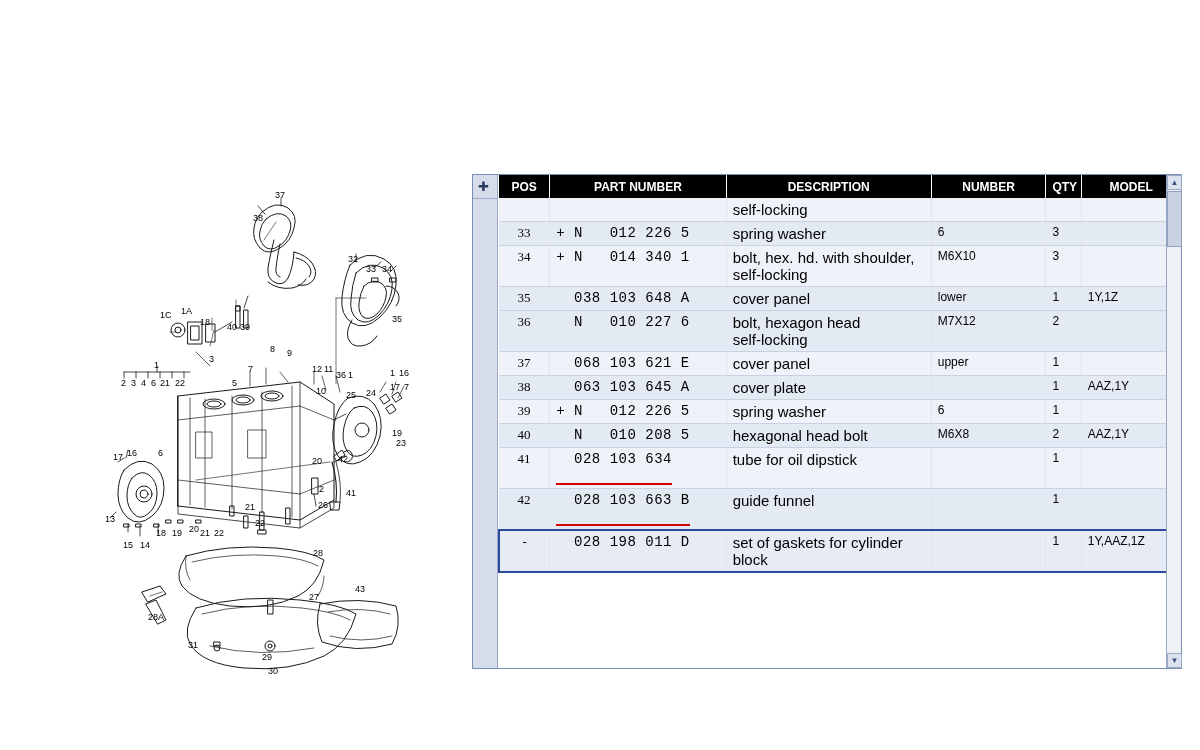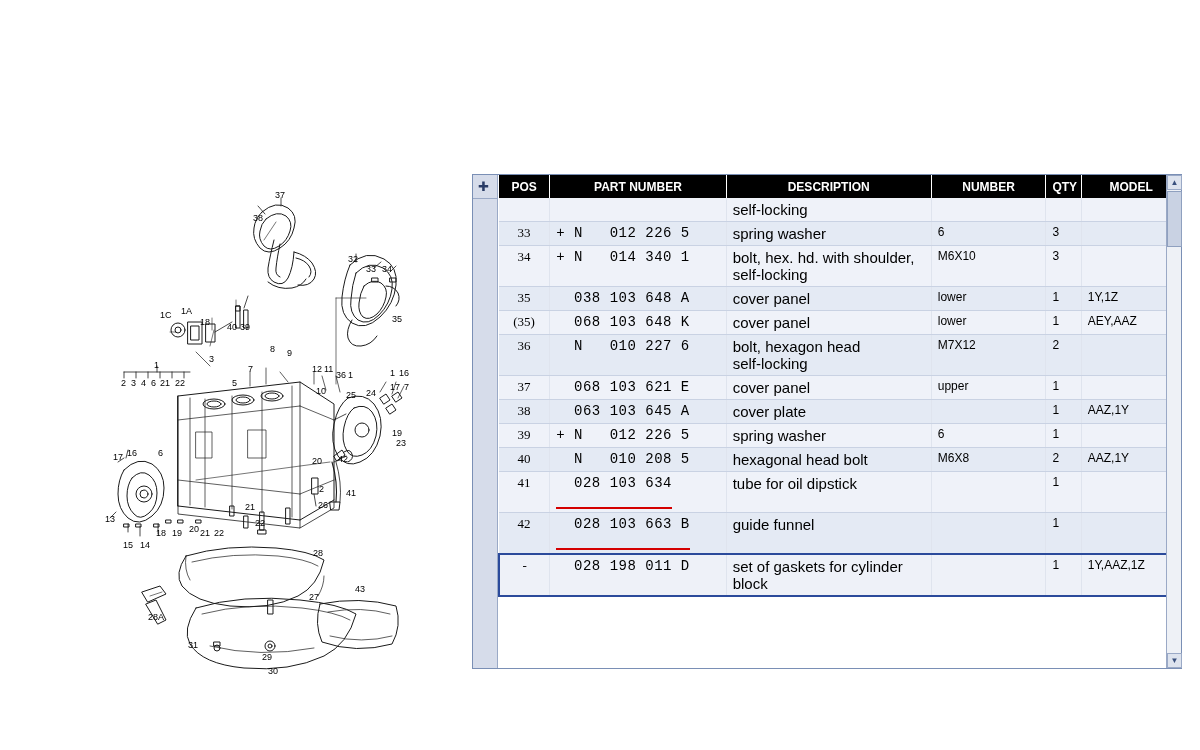--- a/index.html
+++ b/index.html
@@ -454,28 +454,20 @@
 
         <tr class="alt-b">
           <td class="c-pos">35</td>
           <td class="c-part">  038 103 648 A</td>
           <td class="c-desc">cover panel</td>
           <td class="c-remark">lower</td>
           <td class="c-qty">1</td>
           <td class="c-model">1Y,1Z</td>
         </tr>
 
-        <tr class="alt-a">
-          <td class="c-pos">(35)</td>
-          <td class="c-part">  068 103 648 K</td>
-          <td class="c-desc">cover panel</td>
-          <td class="c-remark">lower</td>
-          <td class="c-qty">1</td>
-          <td class="c-model">AEY,AAZ</td>
-        </tr>
 
         <tr class="alt-b">
           <td class="c-pos">36</td>
           <td class="c-part">  N   010 227 6</td>
           <td class="c-desc" style="white-space:pre-line">bolt, hexagon head
 self-locking</td>
           <td class="c-remark">M7X12</td>
           <td class="c-qty">2</td>
           <td class="c-model"></td>
         </tr>

